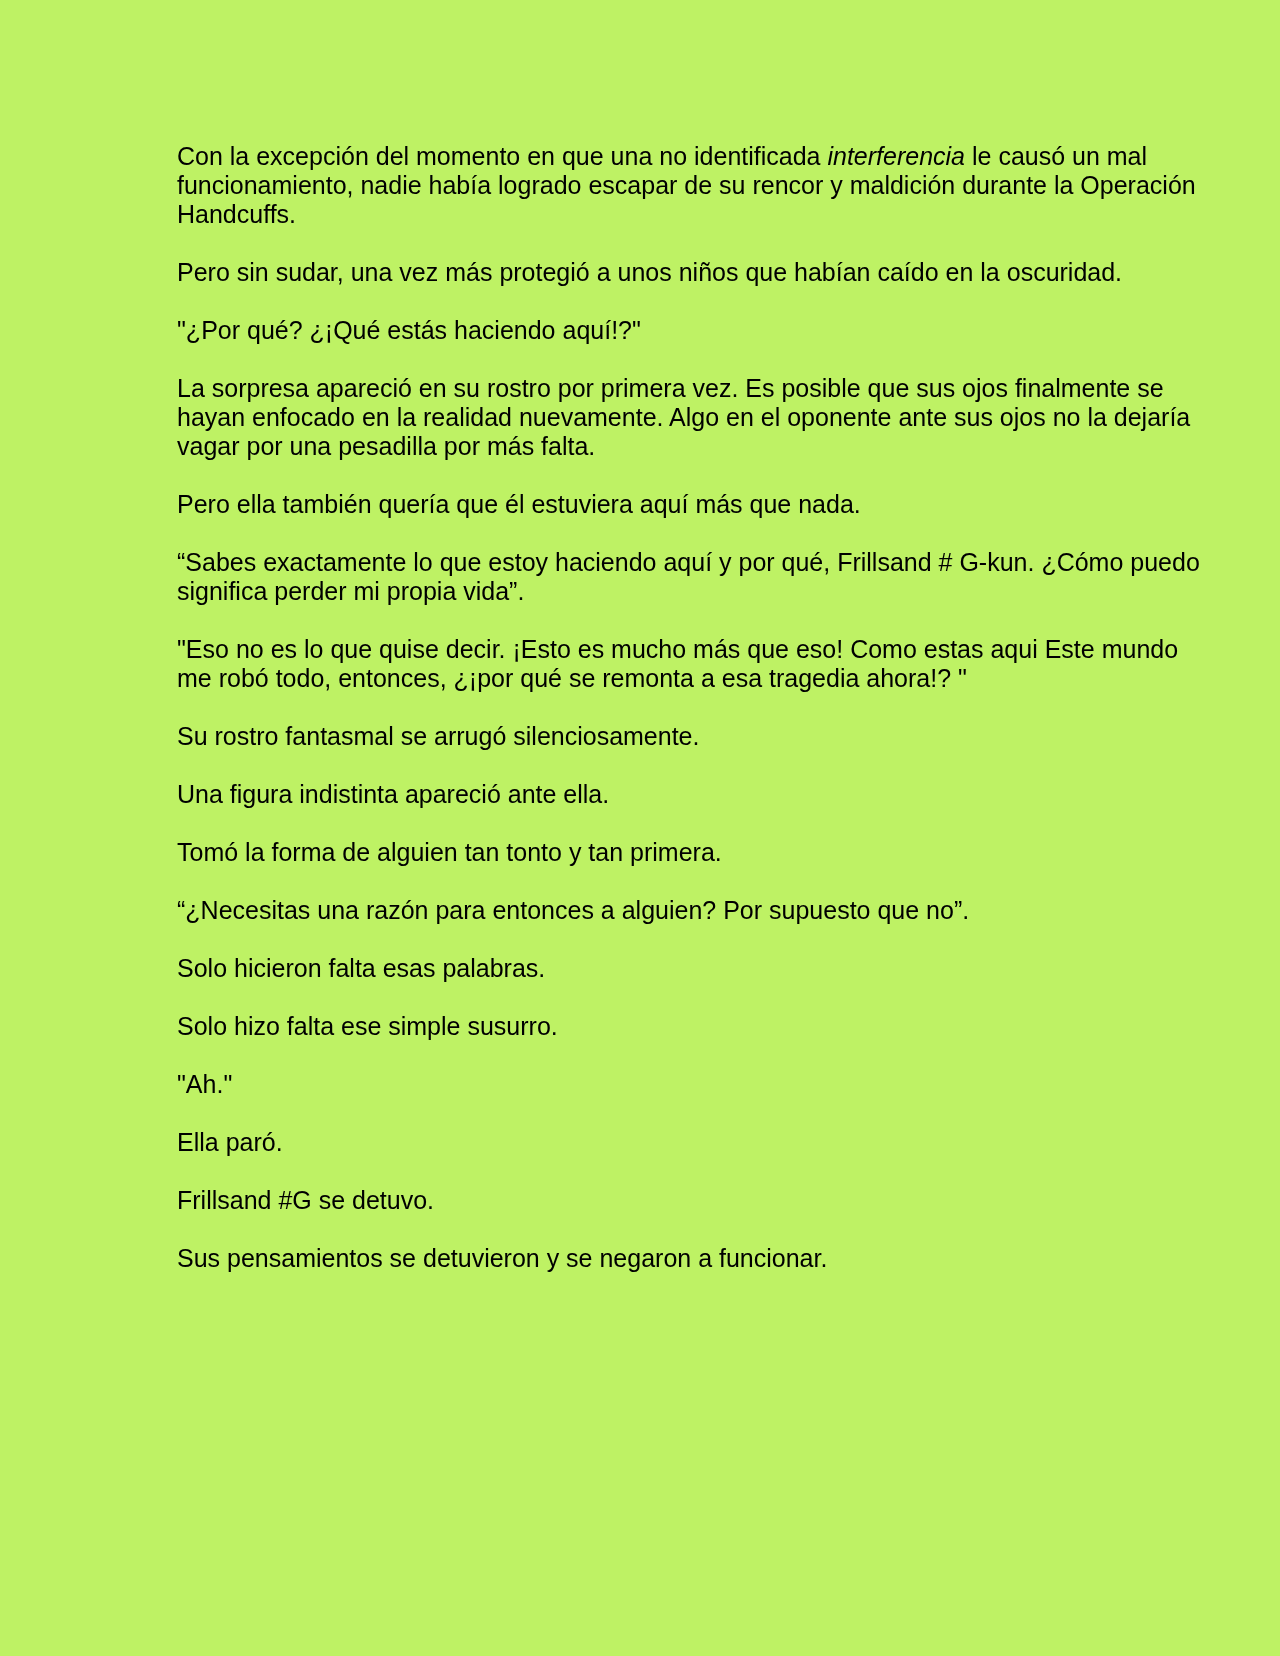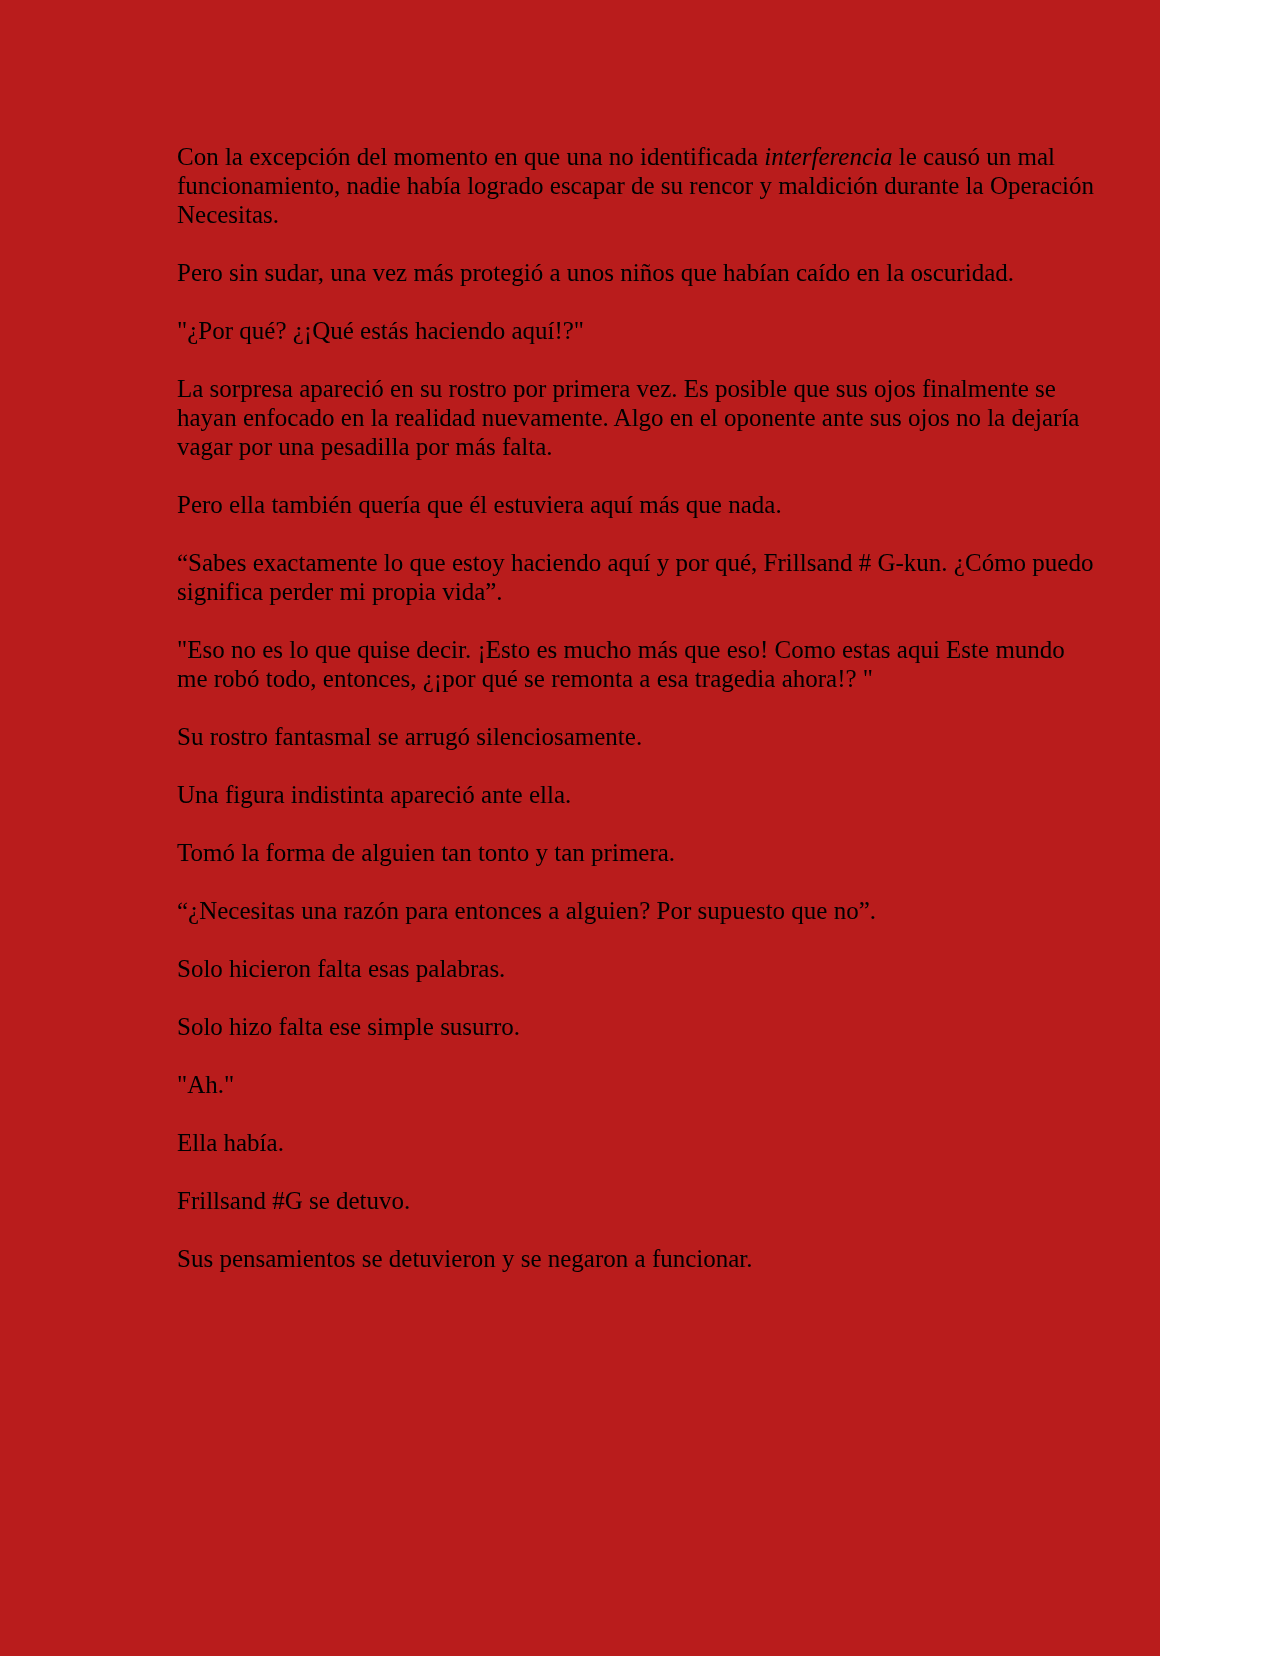--- a/index.html
+++ b/index.html
@@ -2,25 +2,25 @@
 <html><head>
 <meta charset="utf-8">
 <style>
   html, body {
     margin: 0;
     padding: 0;
     background: #ffffff;
   }
   .page {
     position: relative;
-    width: 1160px;
+    width: 1280px;
     height: 1656px;
-    background: #b91c1c;
+    background: #bef264;
     overflow: hidden;
-    font-family: Liberation Serif, serif;
+    font-family: Liberation Sans, sans-serif;
     color: #000000;
   }
   .text-block {
     position: absolute;
     left: 177px;
     top: 142px;
     width: 935px;
     font-size: 25px;
     line-height: 29px;
   }
@@ -35,21 +35,21 @@
   }
 </style>
 </head>
 <body>
 
 <div class="page">
   <div class="text-block">
       <div class="paragraph">
         <div class="line"><span class="seg">Con la excepción del momento en que una no identificada </span><span class="seg italic">interferencia</span><span class="seg"> le causó un mal</span></div>
         <div class="line"><span class="seg">funcionamiento, nadie había logrado escapar de su rencor y maldición durante la Operación</span></div>
-        <div class="line"><span class="seg">Necesitas.</span></div>
+        <div class="line"><span class="seg">Handcuffs.</span></div>
       </div>
       <div class="paragraph">
         <div class="line"><span class="seg">Pero sin sudar, una vez más protegió a unos niños que habían caído en la oscuridad.</span></div>
       </div>
       <div class="paragraph">
         <div class="line"><span class="seg">"¿Por qué? ¿¡Qué estás haciendo aquí!?"</span></div>
       </div>
       <div class="paragraph">
         <div class="line"><span class="seg">La sorpresa apareció en su rostro por primera vez. Es posible que sus ojos finalmente se</span></div>
         <div class="line"><span class="seg">hayan enfocado en la realidad nuevamente. Algo en el oponente ante sus ojos no la dejaría</span></div>
@@ -81,21 +81,21 @@
       <div class="paragraph">
         <div class="line"><span class="seg">Solo hicieron falta esas palabras.</span></div>
       </div>
       <div class="paragraph">
         <div class="line"><span class="seg">Solo hizo falta ese simple susurro.</span></div>
       </div>
       <div class="paragraph">
         <div class="line"><span class="seg">"Ah."</span></div>
       </div>
       <div class="paragraph">
-        <div class="line"><span class="seg">Ella había.</span></div>
+        <div class="line"><span class="seg">Ella paró.</span></div>
       </div>
       <div class="paragraph">
         <div class="line"><span class="seg">Frillsand #G se detuvo.</span></div>
       </div>
       <div class="paragraph">
         <div class="line"><span class="seg">Sus pensamientos se detuvieron y se negaron a funcionar.</span></div>
       </div>
     </div>
 </div>
 

